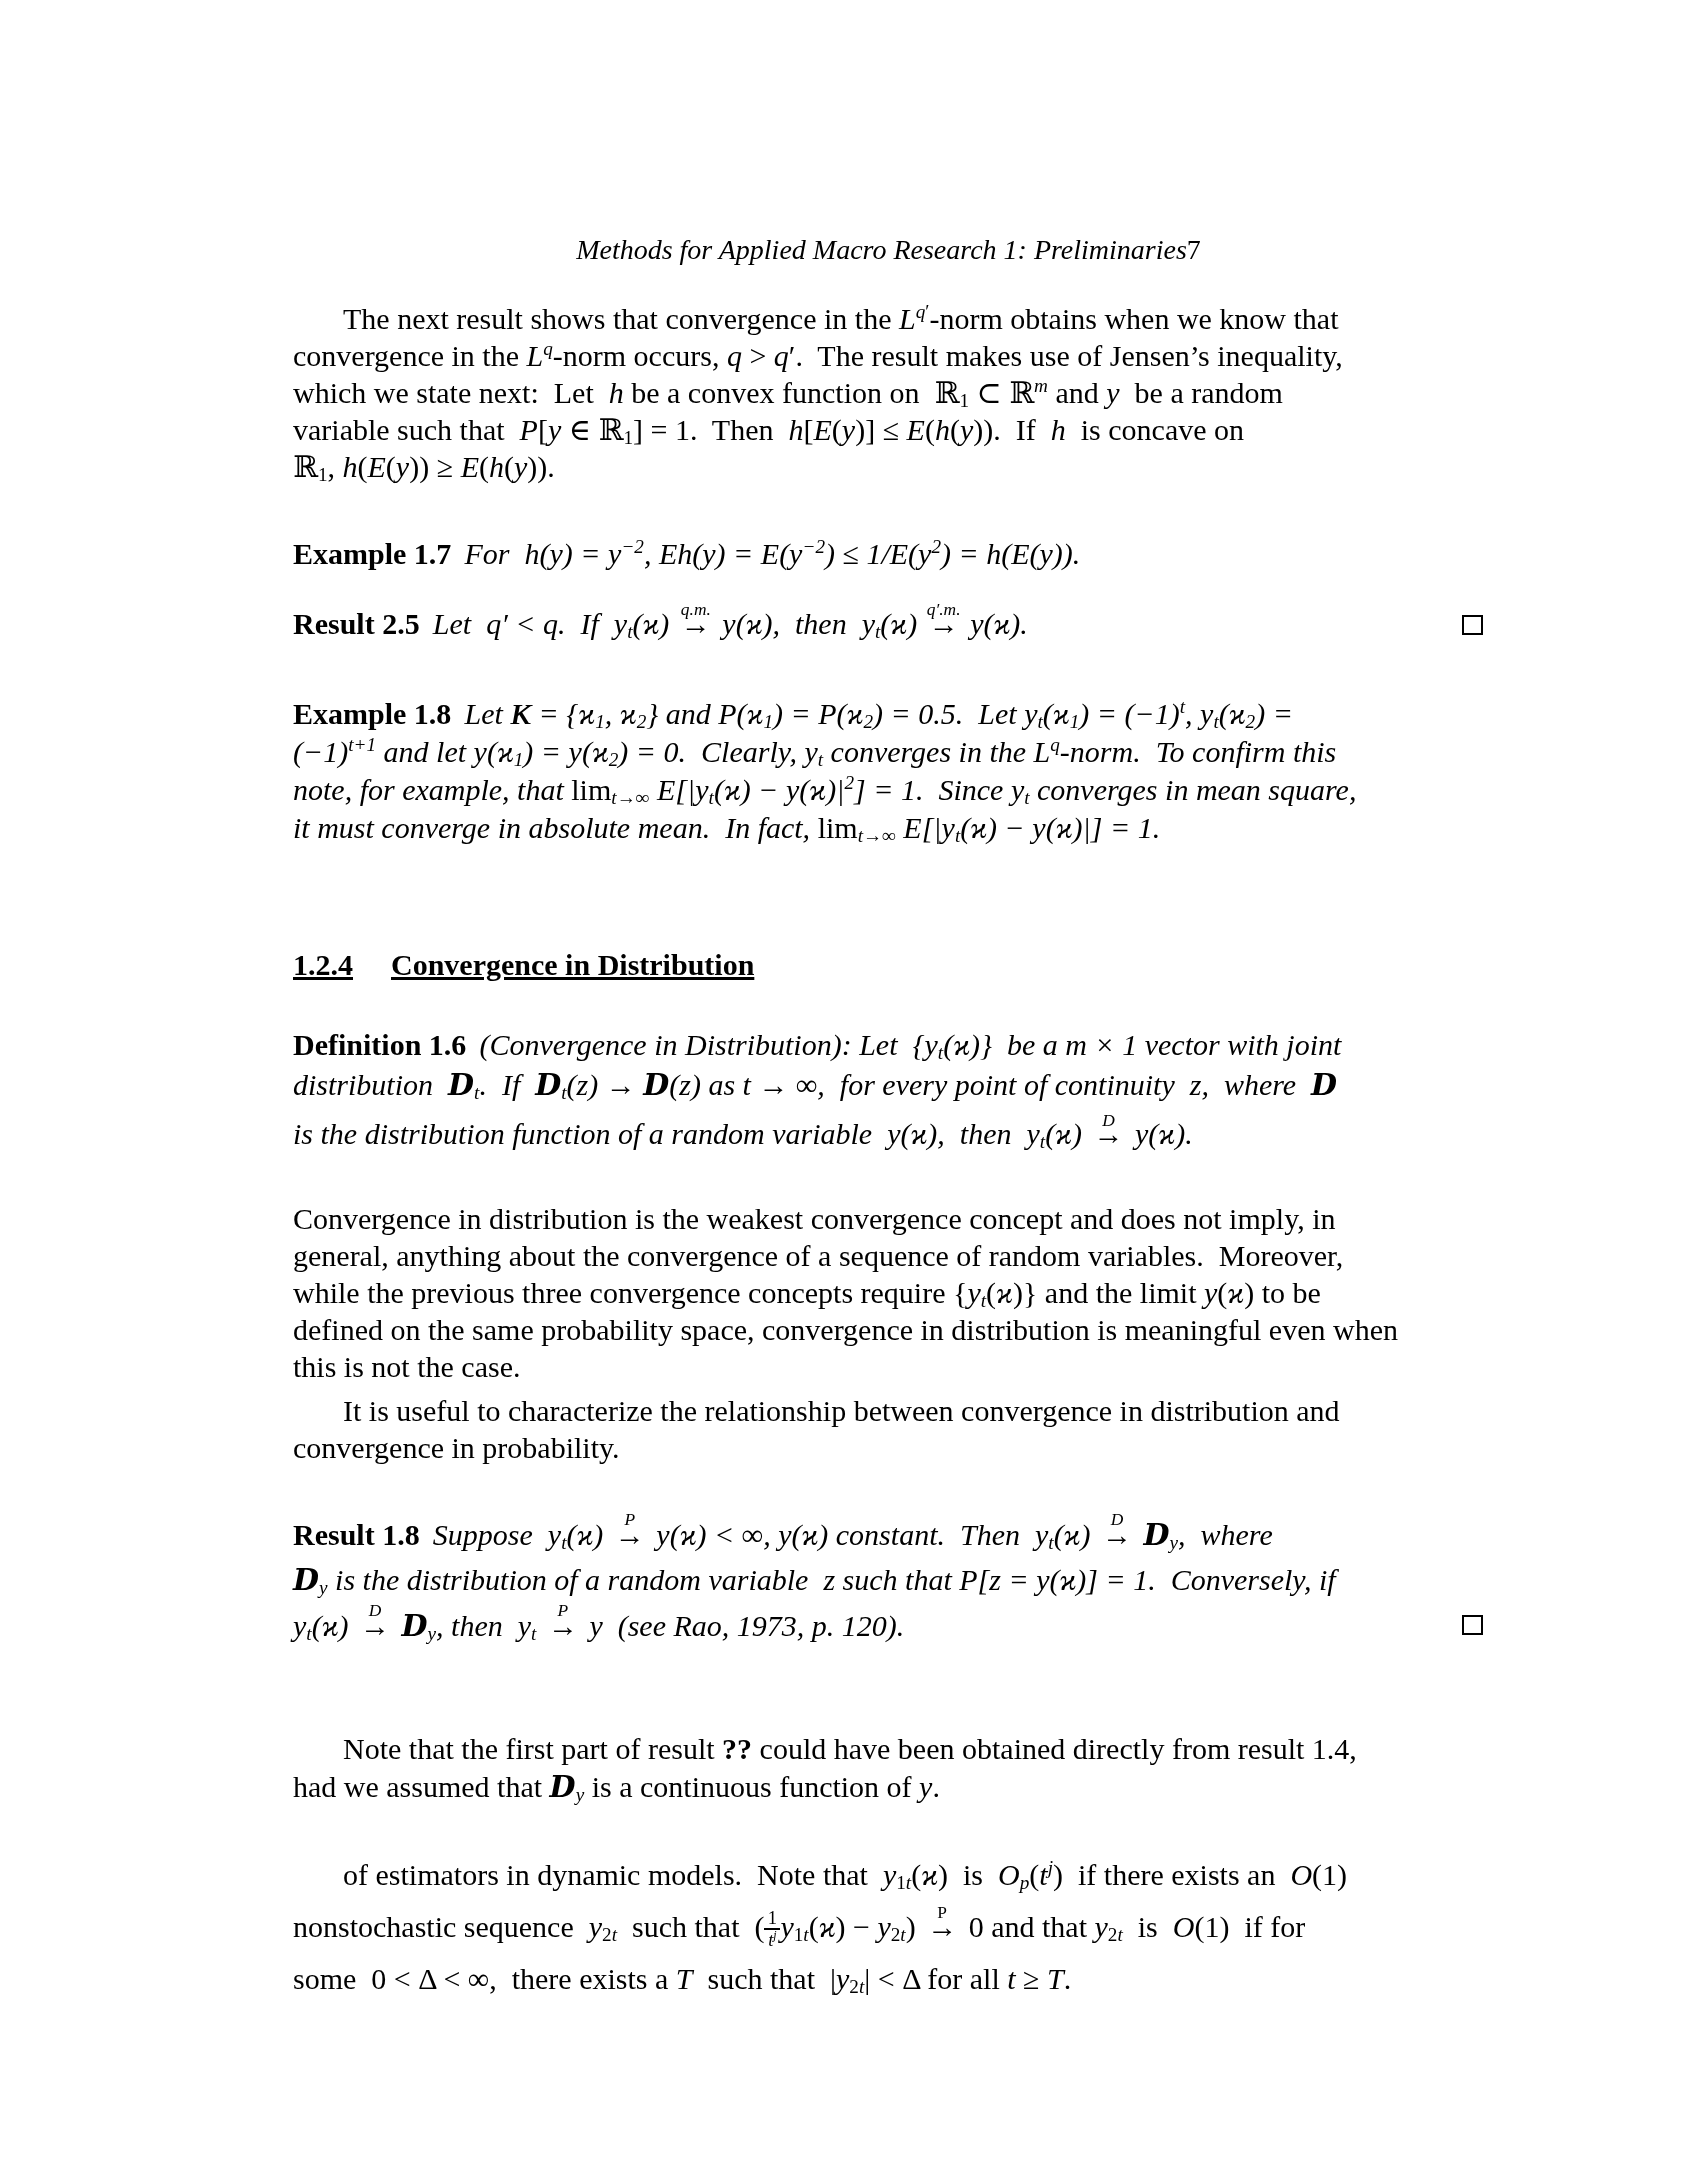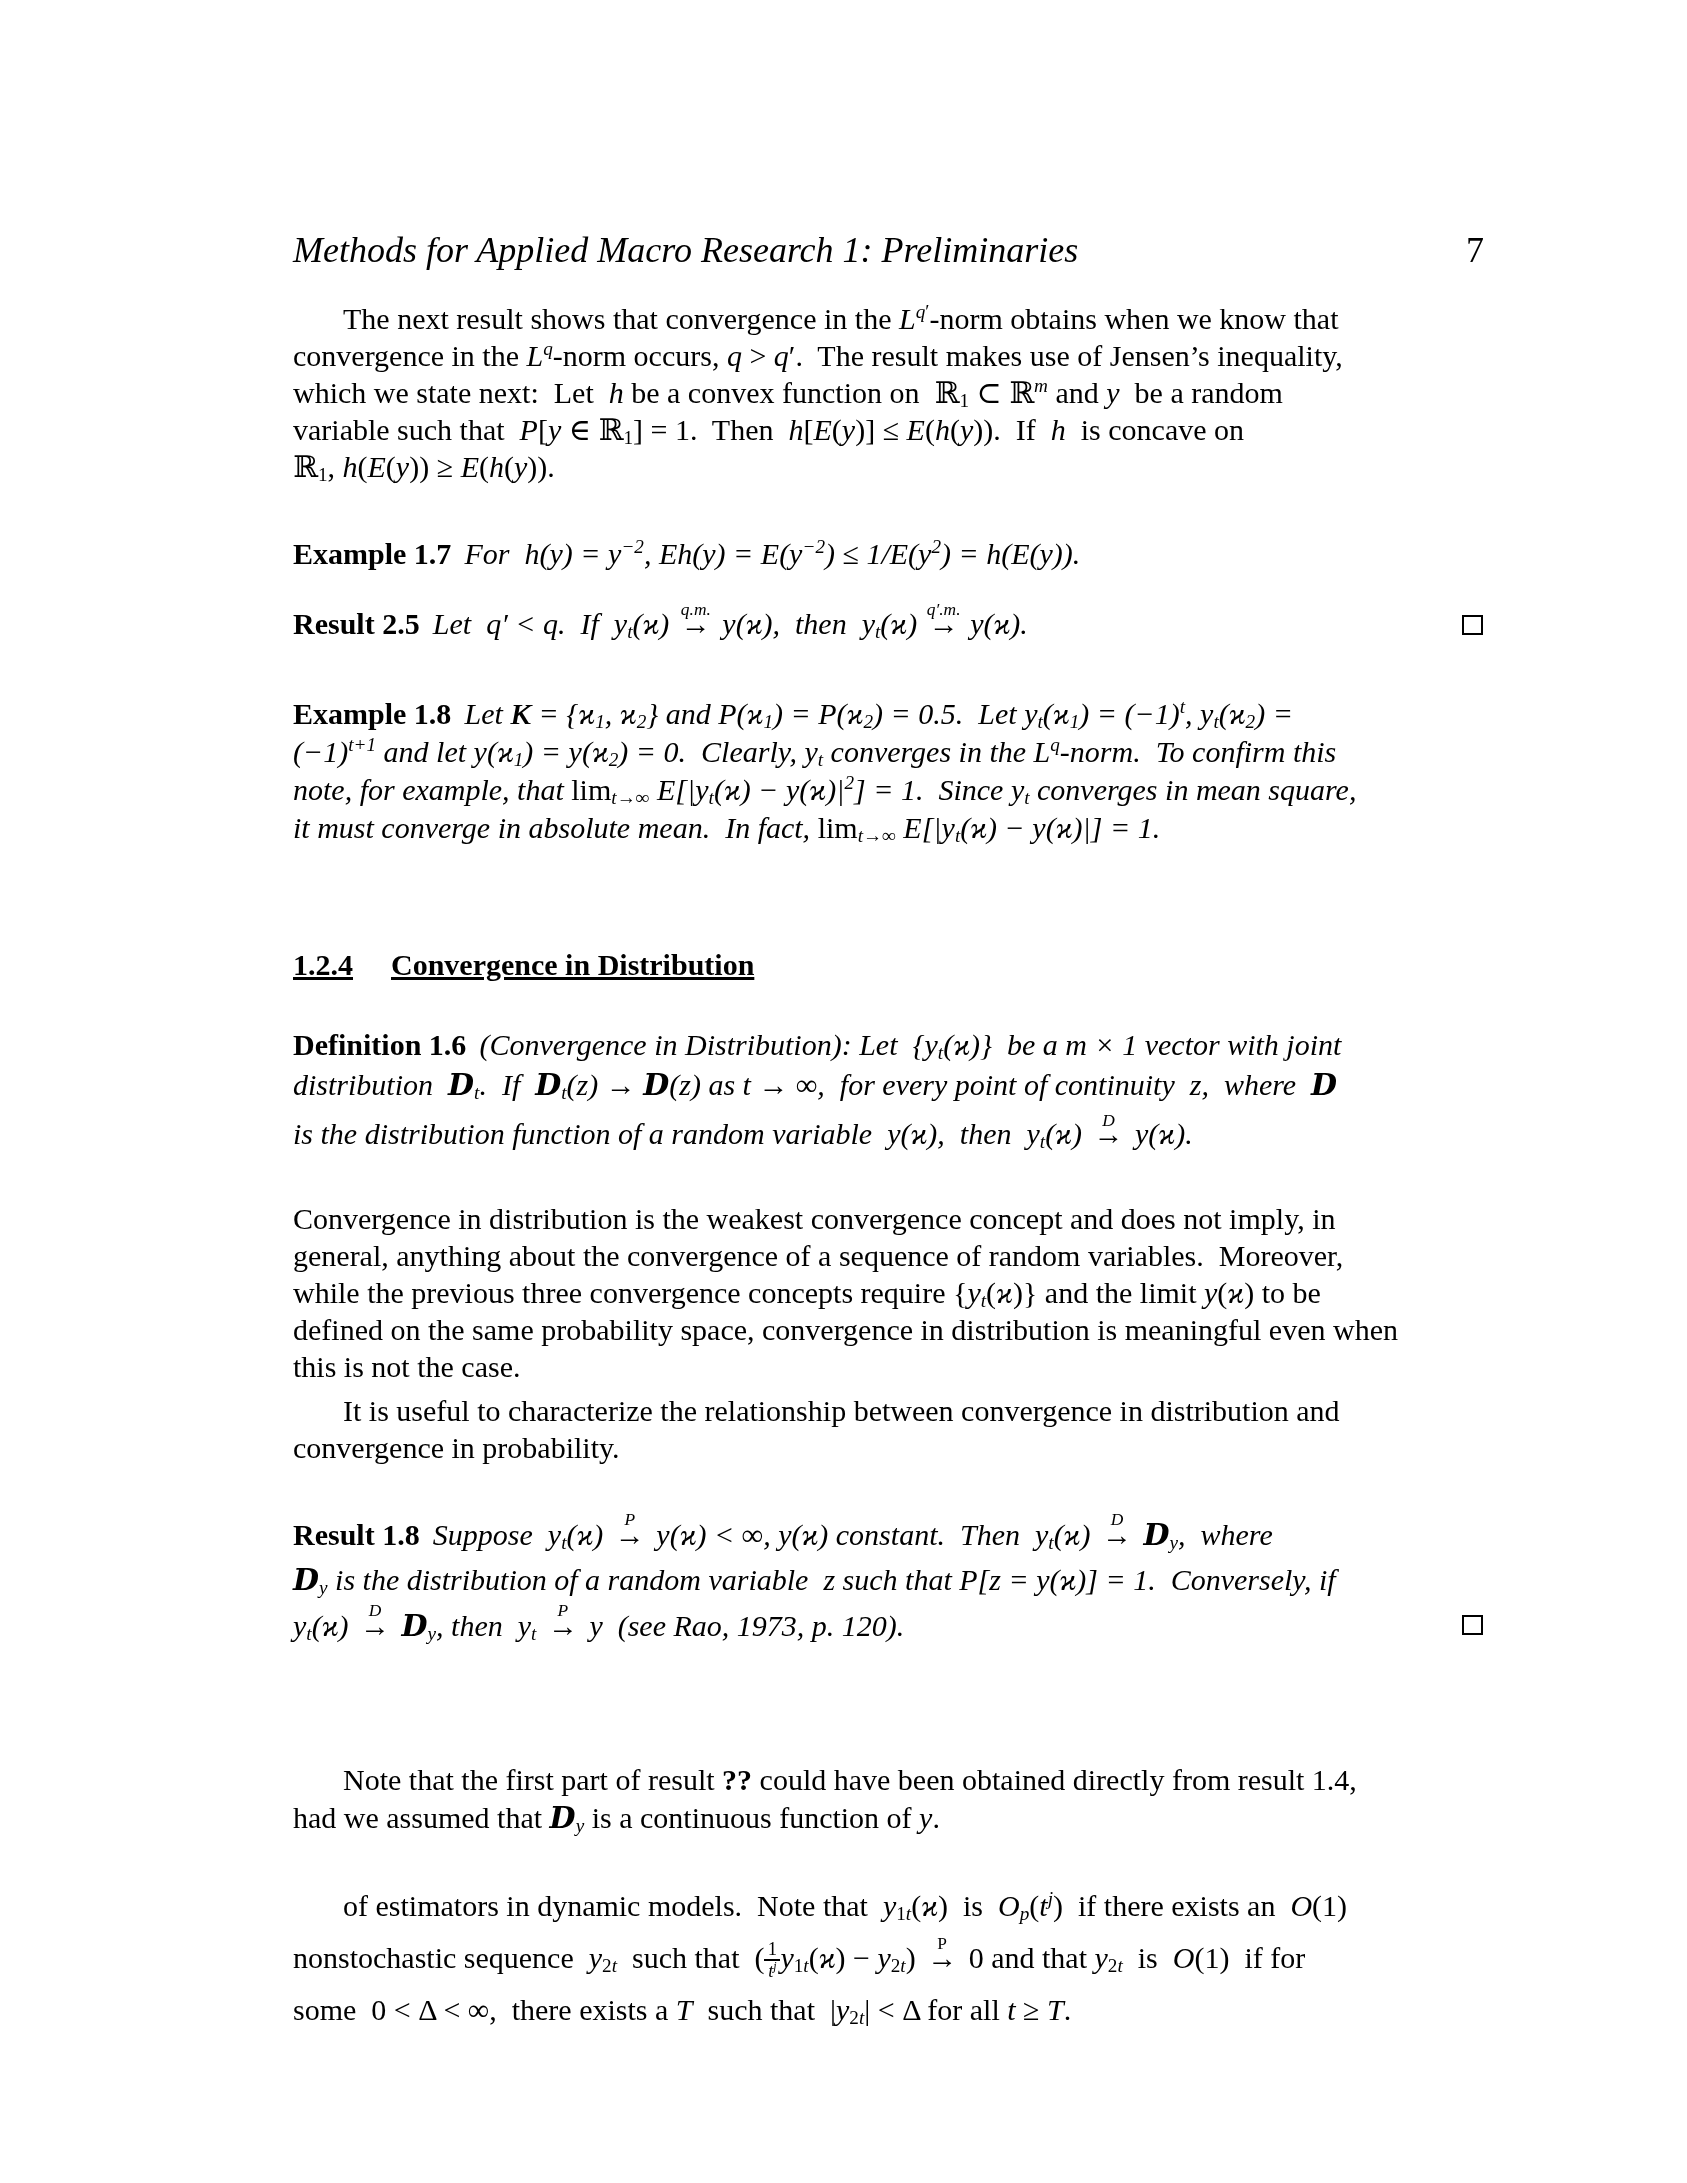--- a/index.html
+++ b/index.html
@@ -3,22 +3,22 @@
 <meta charset="utf-8">
 <style>
   html,body{margin:0;padding:0;}
   body{
     width:1687px;height:2183px;background:#ffffff;color:#000;
     font-family:"Liberation Serif","DejaVu Serif","DejaVu Sans",serif;
     position:relative;overflow:hidden;
   }
   .page{width:1191px;margin-left:293px;padding-top:233px;}
   
-  .hdr{display:flex;justify-content:space-between;align-items:baseline;
-       font-size:36px;line-height:34px;}
+  .hdr{display:flex;justify-content:center;align-items:baseline;
+       font-size:28px;line-height:34px;}
   .hdr .ttl{font-style:italic;}
   .hdr .pg{font-style:normal;}
   
   .line{white-space:pre-wrap;font-size:30px;line-height:37px;position:relative;}
   .line.tall{line-height:61px;}
   .it{font-style:italic;}
   .rm{font-style:normal;}
   .bd{font-weight:bold;}
   .lbl{font-weight:bold;font-style:normal;margin-right:13.2px;}
   sub,sup{line-height:0;}
@@ -53,21 +53,21 @@
   .b-example-1-8 .line{line-height:38px;}
   .b-section-1-2-4{margin-top:97px;}
   .b-definition-1-6{margin-top:40px;}
   .b-definition-1-6 .line{line-height:40px;}
   .b-definition-1-6 .line.tall{line-height:58px;}
   .b-convergence-weakest{margin-top:37px;}
   .b-it-is-useful{margin-top:6.6px;}
   .b-result-1-8{margin-top:44px;}
   .b-result-1-8 .line{line-height:42px;}
   .b-result-1-8 .line.tall{line-height:49px;}
-  .b-note-first-part{margin-top:111px;}
+  .b-note-first-part{margin-top:80px;}
   .b-note-first-part .line{line-height:38px;}
   .b-next-two-results{margin-top:50px;}
   .b-next-two-results .line{line-height:38px;}
   .b-next-two-results .line.tall{line-height:66px;}
 </style>
 </head>
 <body>
 
 <div class="page">
   <div class="hdr">

